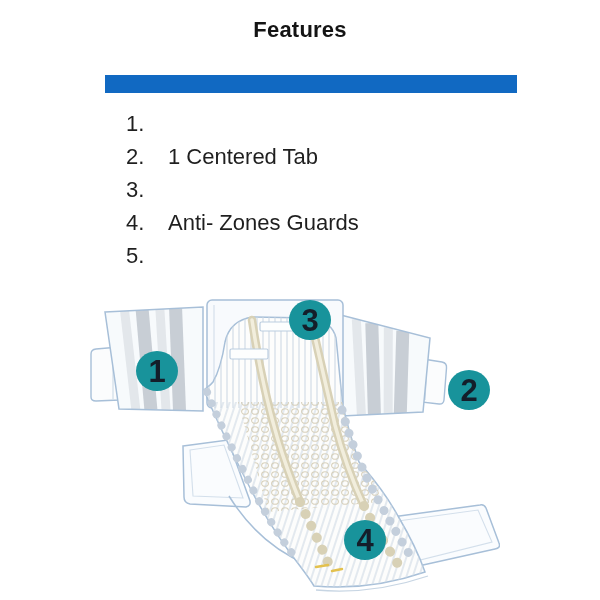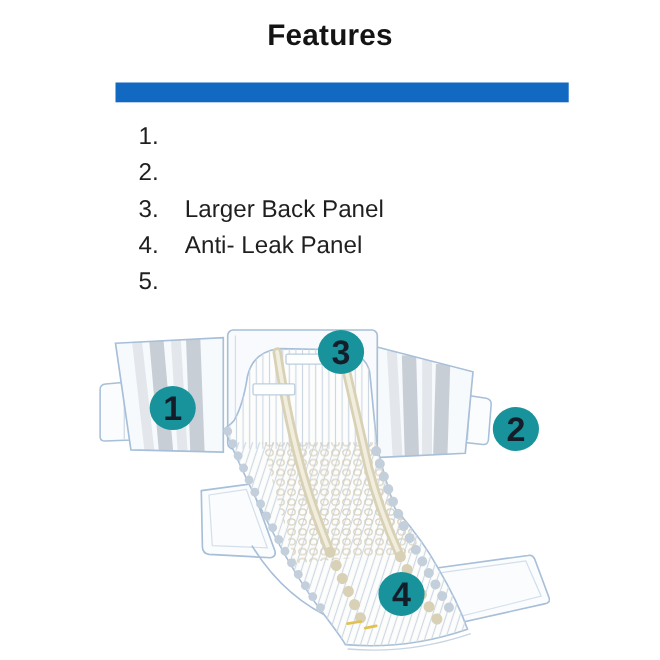--- a/index.html
+++ b/index.html
@@ -2,21 +2,21 @@
 <html><head>
 <meta charset="utf-8">
 <style>
   html,body{margin:0;padding:0;background:#ffffff;}
   .screen{
     position:relative;width:600px;height:600px;background:#ffffff;
     font-family:"Liberation Sans", sans-serif;color:#1c1c1c;overflow:hidden;
   }
   .title{
     position:absolute;top:17px;left:85px;width:430px;margin:0;
-    text-align:center;font-size:27px;font-weight:bold;color:#141414;
+    text-align:center;font-size:22px;font-weight:bold;color:#141414;
     letter-spacing:.2px;
   }
   .accent-bar{
     position:absolute;left:105px;top:75px;width:412px;height:18px;
     background:#1169c2;
   }
   .features{
     position:absolute;left:126px;top:107px;margin:0;padding:0;
     list-style:none;font-size:22px;line-height:33px;color:#1f1f1f;
   }
@@ -36,28 +36,28 @@
   <h1 class="title">Features</h1>
 
   <div class="accent-bar"></div>
 
   <ol class="features">
     <li>
       <span class="num">1.</span>
     </li>
     <li>
       <span class="num">2.</span>
+      <span class="label">1 Centered Tab</span>
     </li>
     <li>
       <span class="num">3.</span>
-      <span class="label">Larger Back Panel</span>
     </li>
     <li>
       <span class="num">4.</span>
-      <span class="label">Anti- Leak Panel</span>
+      <span class="label">Anti- Zones Guards</span>
     </li>
     <li>
       <span class="num">5.</span>
     </li>
   </ol>
 
   <svg class="figure" viewBox="0 0 420 310" aria-hidden="true">
     <defs>
       <pattern id="stripesV" width="6" height="8" patternUnits="userSpaceOnUse">
         <line x1="3" y1="0" x2="3" y2="8" stroke="#cdd8e4" stroke-width="1.1"></line>

